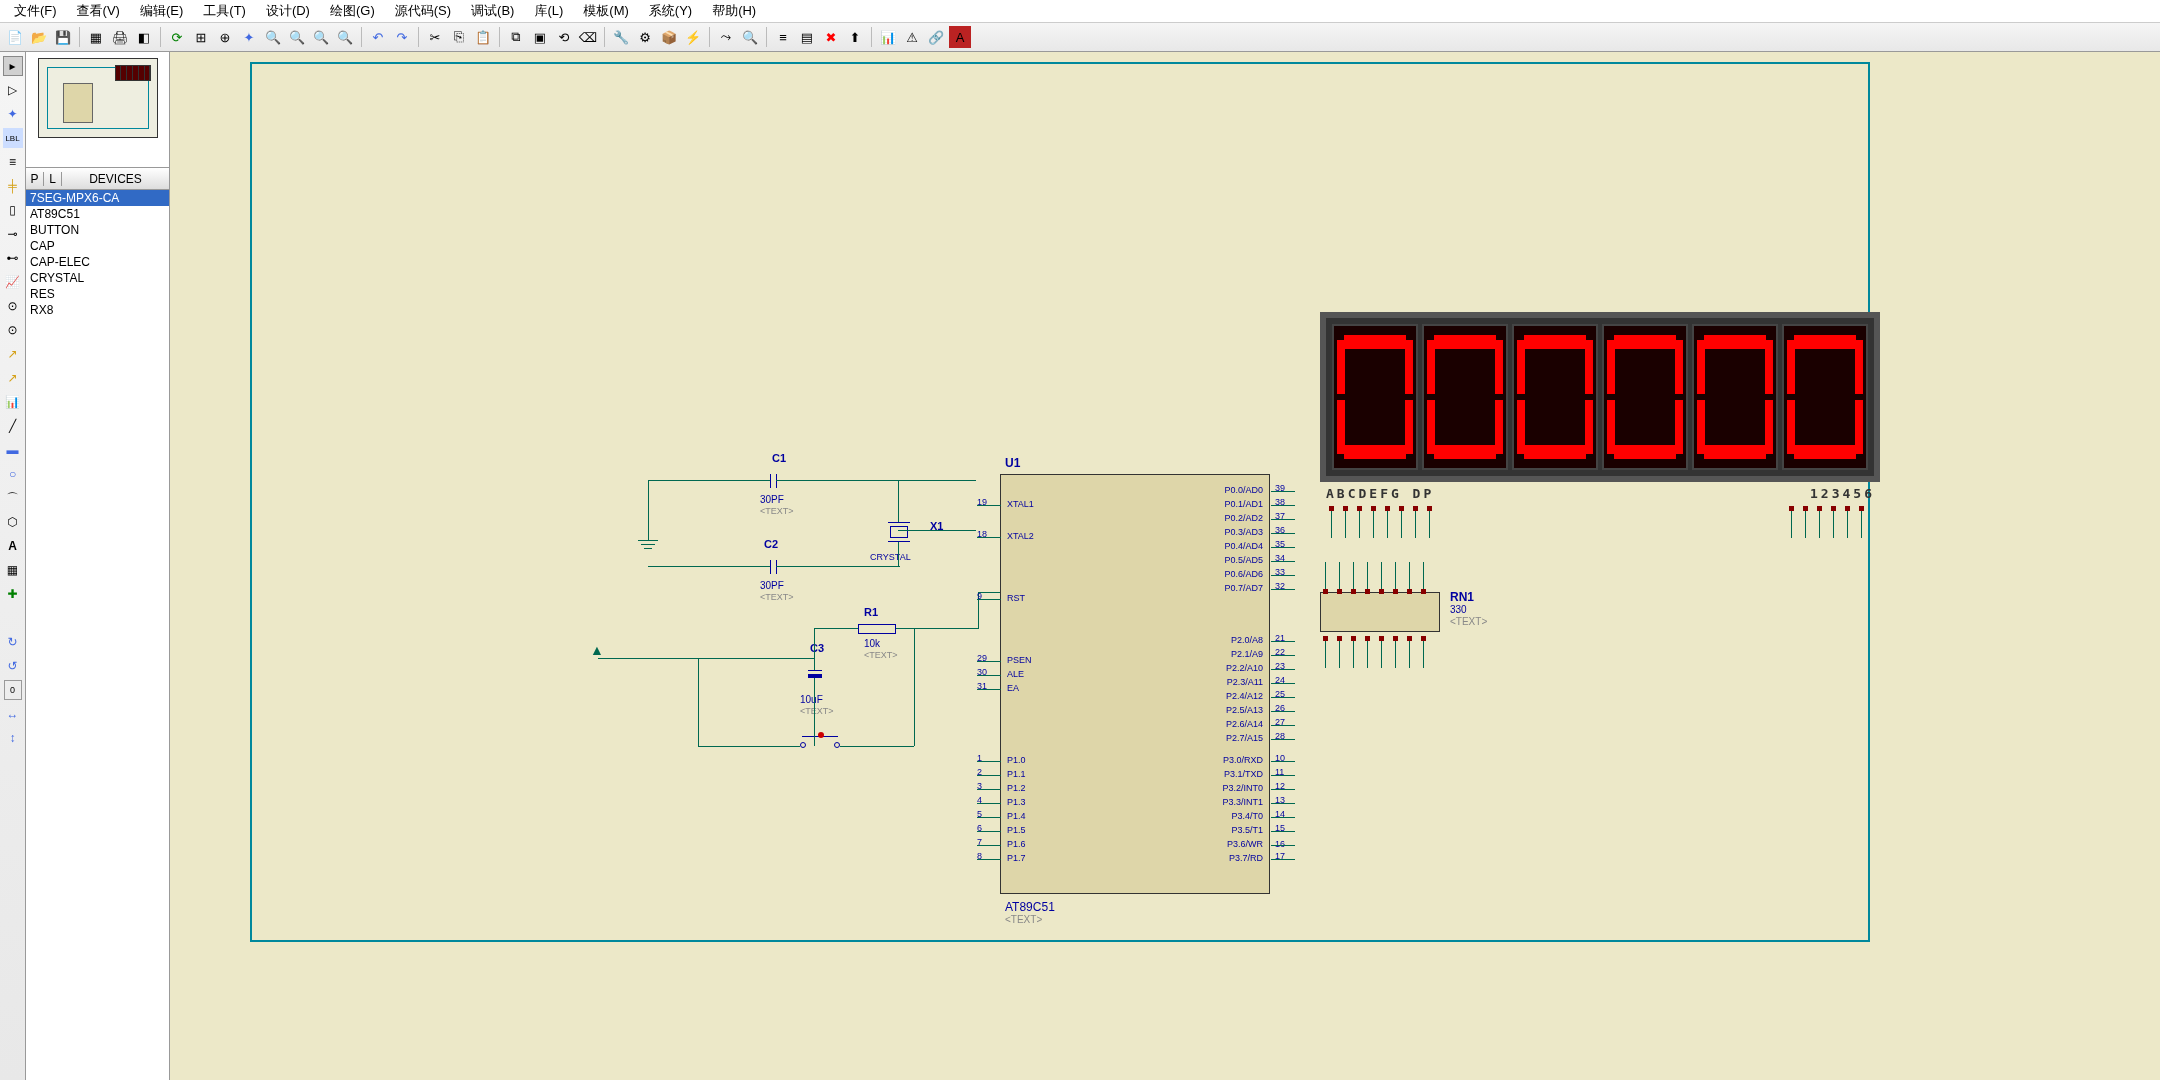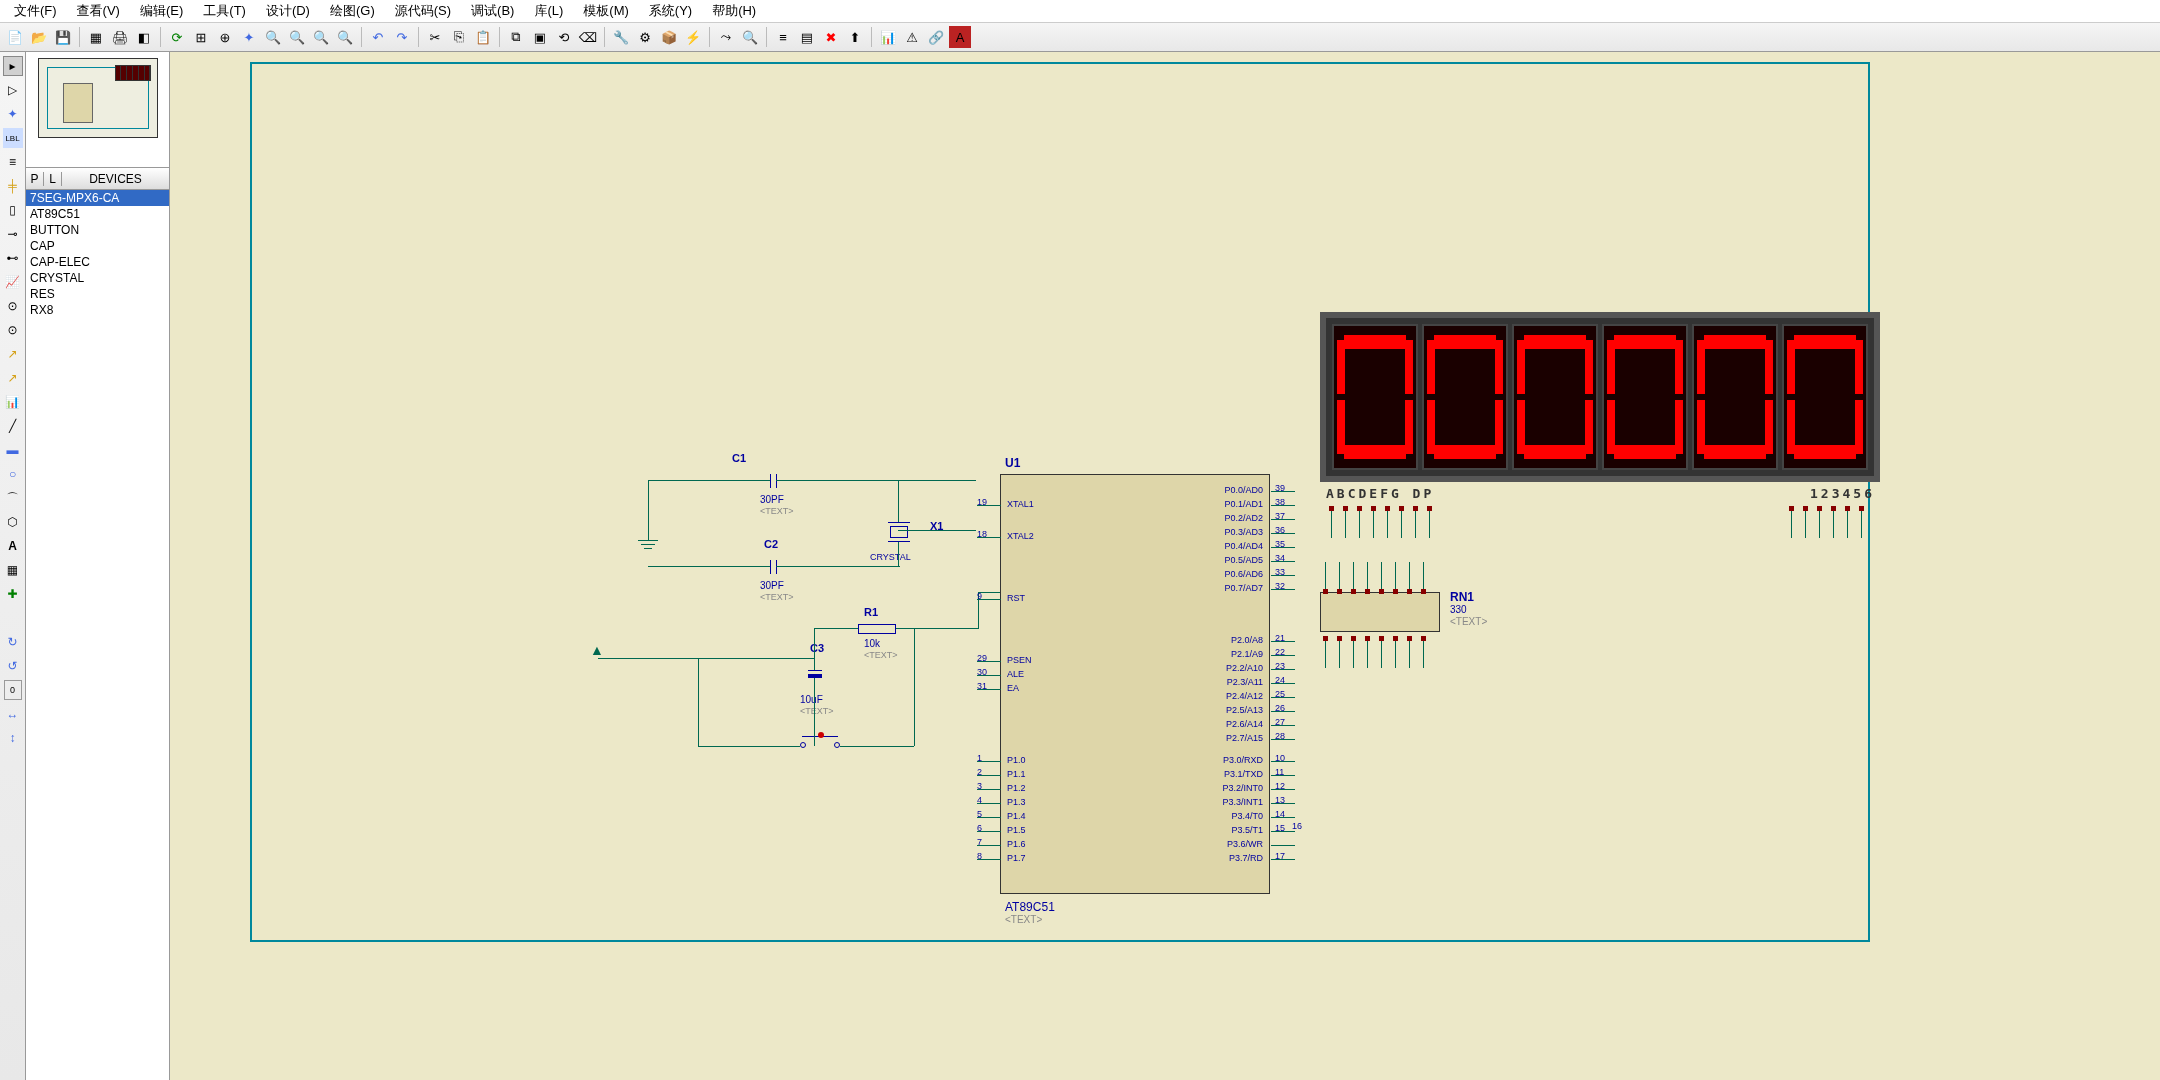--- a/index.html
+++ b/index.html
@@ -212,21 +212,21 @@
         <div>CRYSTAL</div>
         <div>RES</div>
         <div>RX8</div>
       </div>
   </div>
 
   <div class="canvas">
     <div class="dotgrid"></div>
     <div class="frame"></div>
 
-    <div class="complbl" style="left:562px;top:400px">C1</div>
+    <div class="complbl" style="left:602px;top:400px">C1</div>
     <div style="position:absolute;left:586px;top:420px;width:40px;height:18px">
       <div style="position:absolute;left:0;top:8px;width:14px;height:1px;background:#006850"></div>
       <div style="position:absolute;left:14px;top:2px;width:1px;height:14px;background:#0000a0"></div>
       <div style="position:absolute;left:20px;top:2px;width:1px;height:14px;background:#0000a0"></div>
       <div style="position:absolute;left:20px;top:8px;width:20px;height:1px;background:#006850"></div>
     </div>
     <div class="compval" style="left:590px;top:442px">30PF</div>
     <div class="comptxt" style="left:590px;top:454px">&lt;TEXT&gt;</div>
 
     <div class="complbl" style="left:594px;top:486px">C2</div>
@@ -410,21 +410,21 @@
         <div class="pin" style="right: 6px; top: 322px; text-align: right;">P3.3/INT1</div>
         <div class="pin pinno" style="left: 274px; top: 320px;">13</div>
         <div style="position: absolute; left: 270px; top: 328px; width: 24px; height: 1px; background: rgb(0, 104, 80);"></div>
         <div class="pin" style="right: 6px; top: 336px; text-align: right;">P3.4/T0</div>
         <div class="pin pinno" style="left: 274px; top: 334px;">14</div>
         <div style="position: absolute; left: 270px; top: 342px; width: 24px; height: 1px; background: rgb(0, 104, 80);"></div>
         <div class="pin" style="right: 6px; top: 350px; text-align: right;">P3.5/T1</div>
         <div class="pin pinno" style="left: 274px; top: 348px;">15</div>
         <div style="position: absolute; left: 270px; top: 356px; width: 24px; height: 1px; background: rgb(0, 104, 80);"></div>
         <div class="pin" style="right: 6px; top: 364px; text-align: right;">P3.6/WR</div>
-        <div class="pin pinno" style="left: 274px; top: 346px; margin-left: 17px;">16</div>
+        <div class="pin pinno" style="left: 274px; top: 364px;">16</div>
         <div style="position: absolute; left: 270px; top: 370px; width: 24px; height: 1px; background: rgb(0, 104, 80);"></div>
         <div class="pin" style="right: 6px; top: 378px; text-align: right;">P3.7/RD</div>
         <div class="pin pinno" style="left: 274px; top: 376px;">17</div>
         <div style="position: absolute; left: 270px; top: 384px; width: 24px; height: 1px; background: rgb(0, 104, 80);"></div>
       </div>
     <div class="mcumodel">AT89C51</div>
     <div class="mcutxt">&lt;TEXT&gt;</div>
 
     <div class="seg7block" id="seg7">
         <div class="digit">

